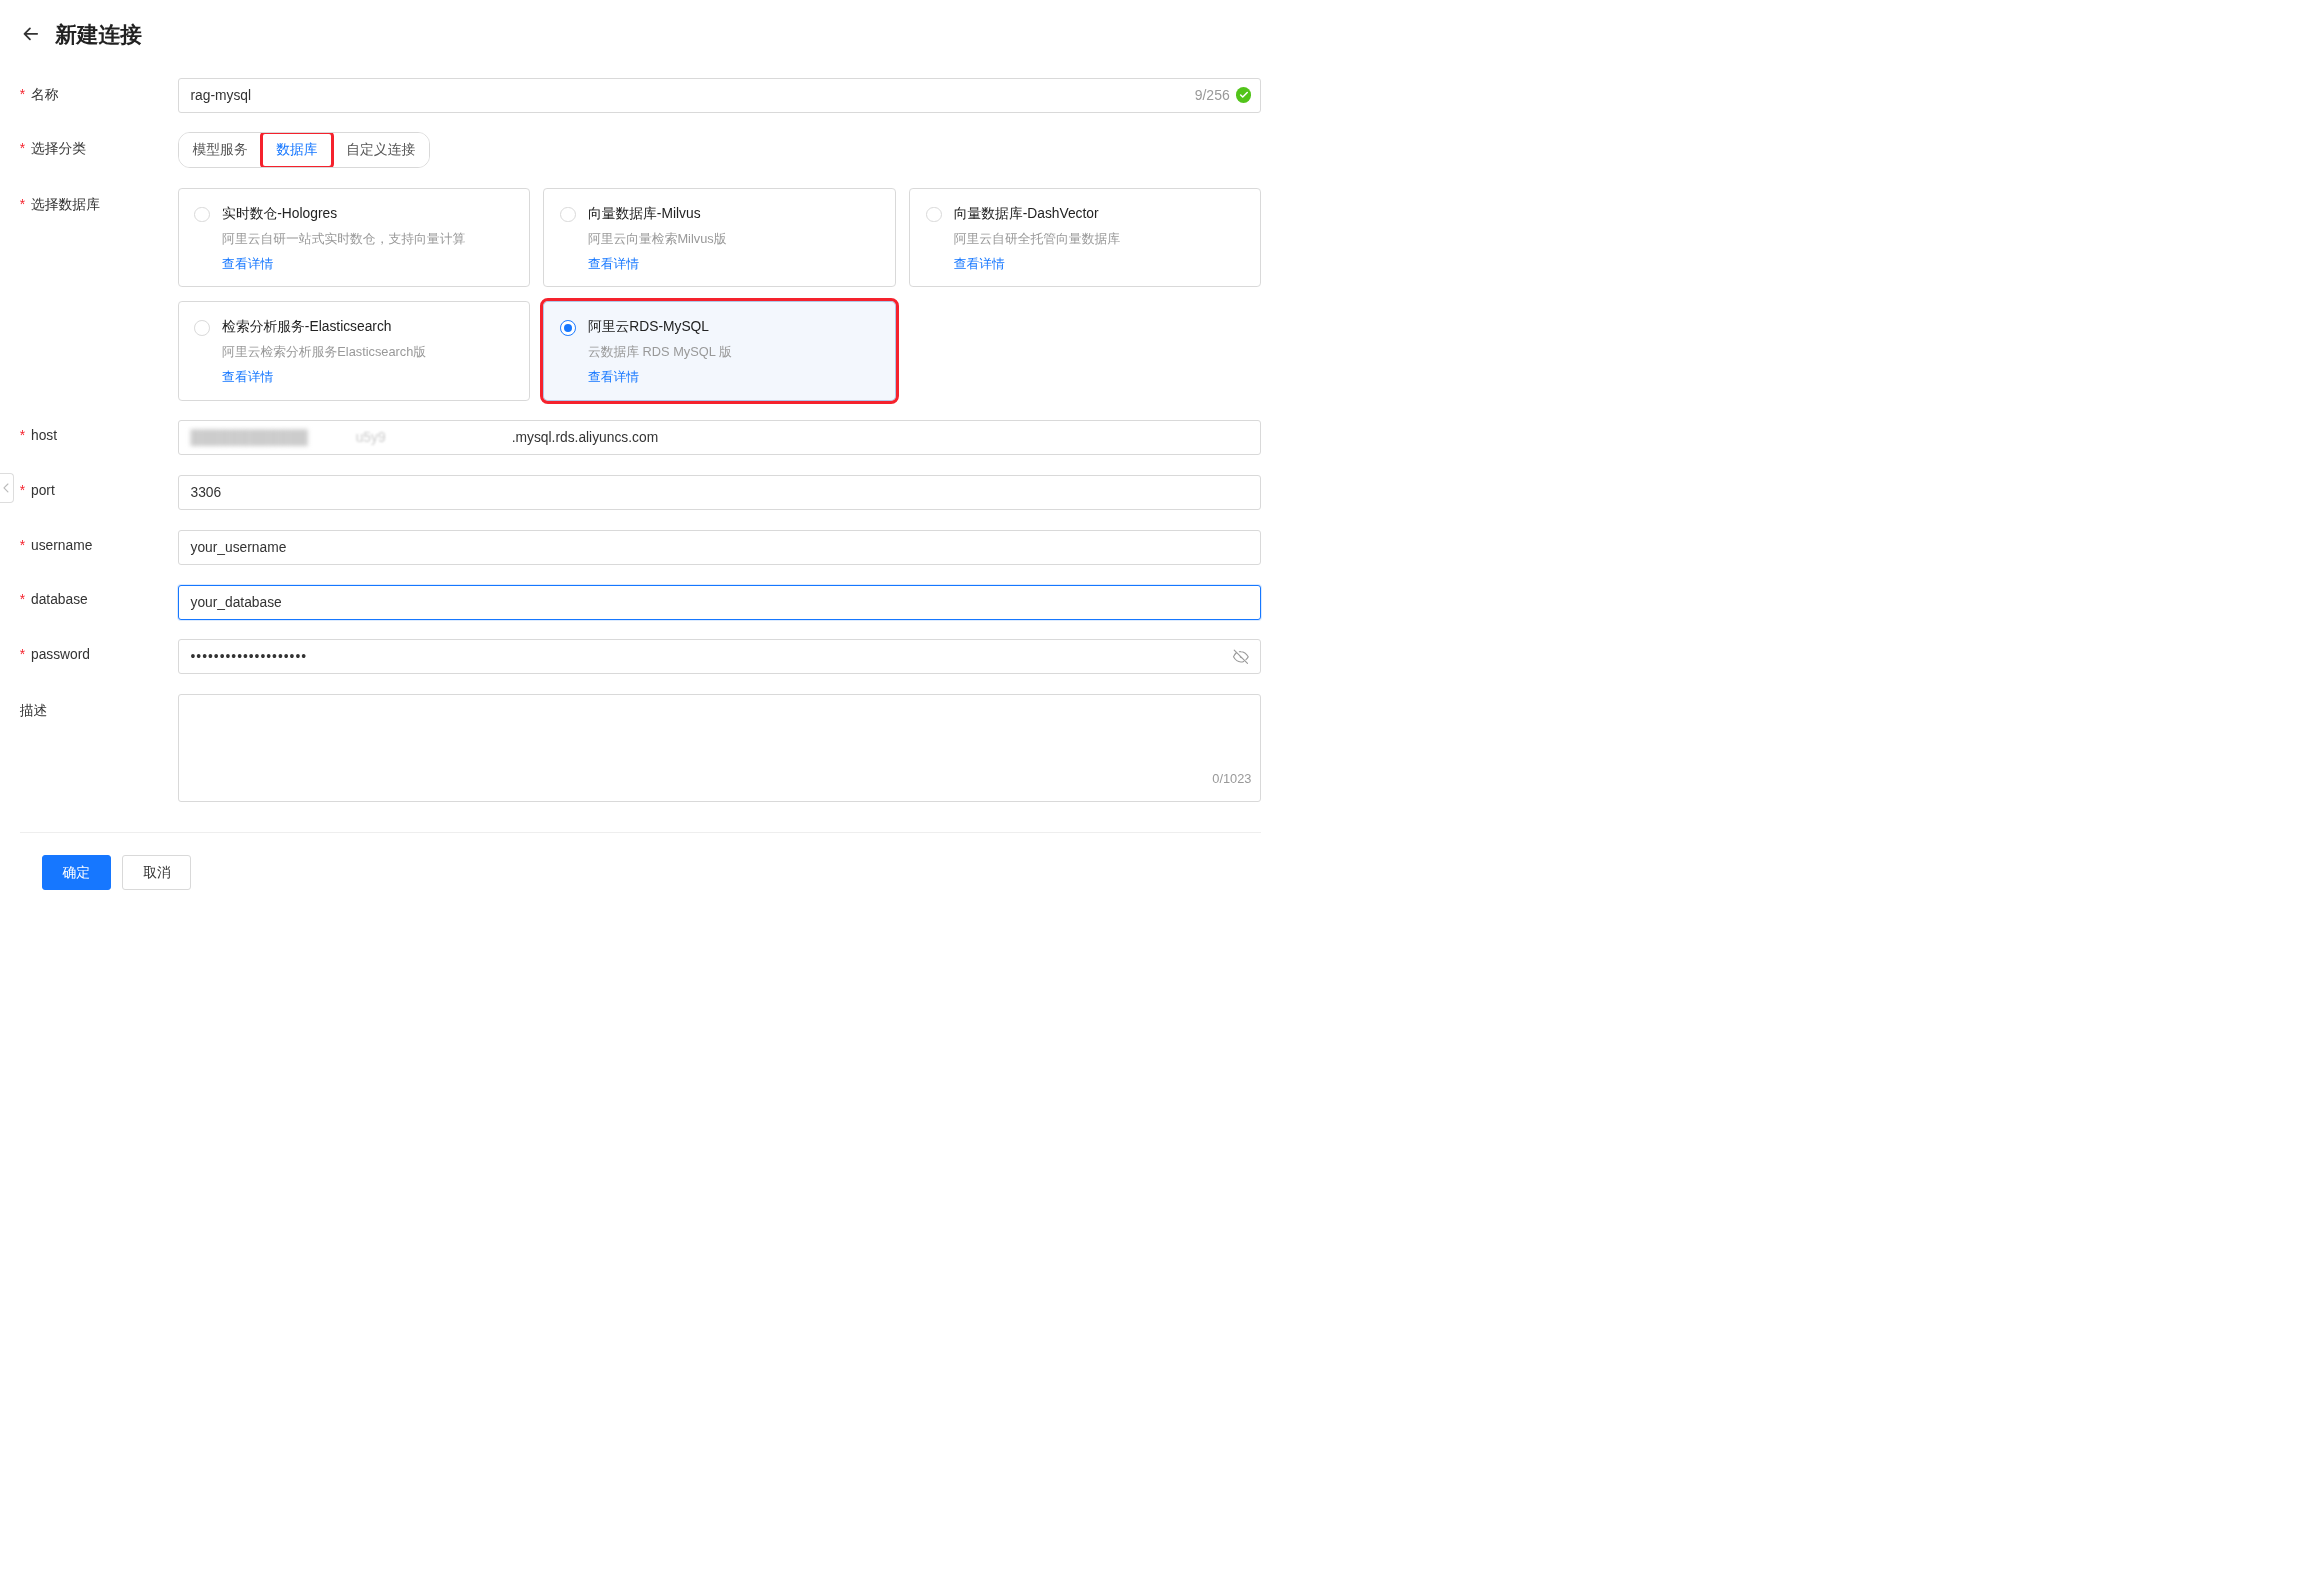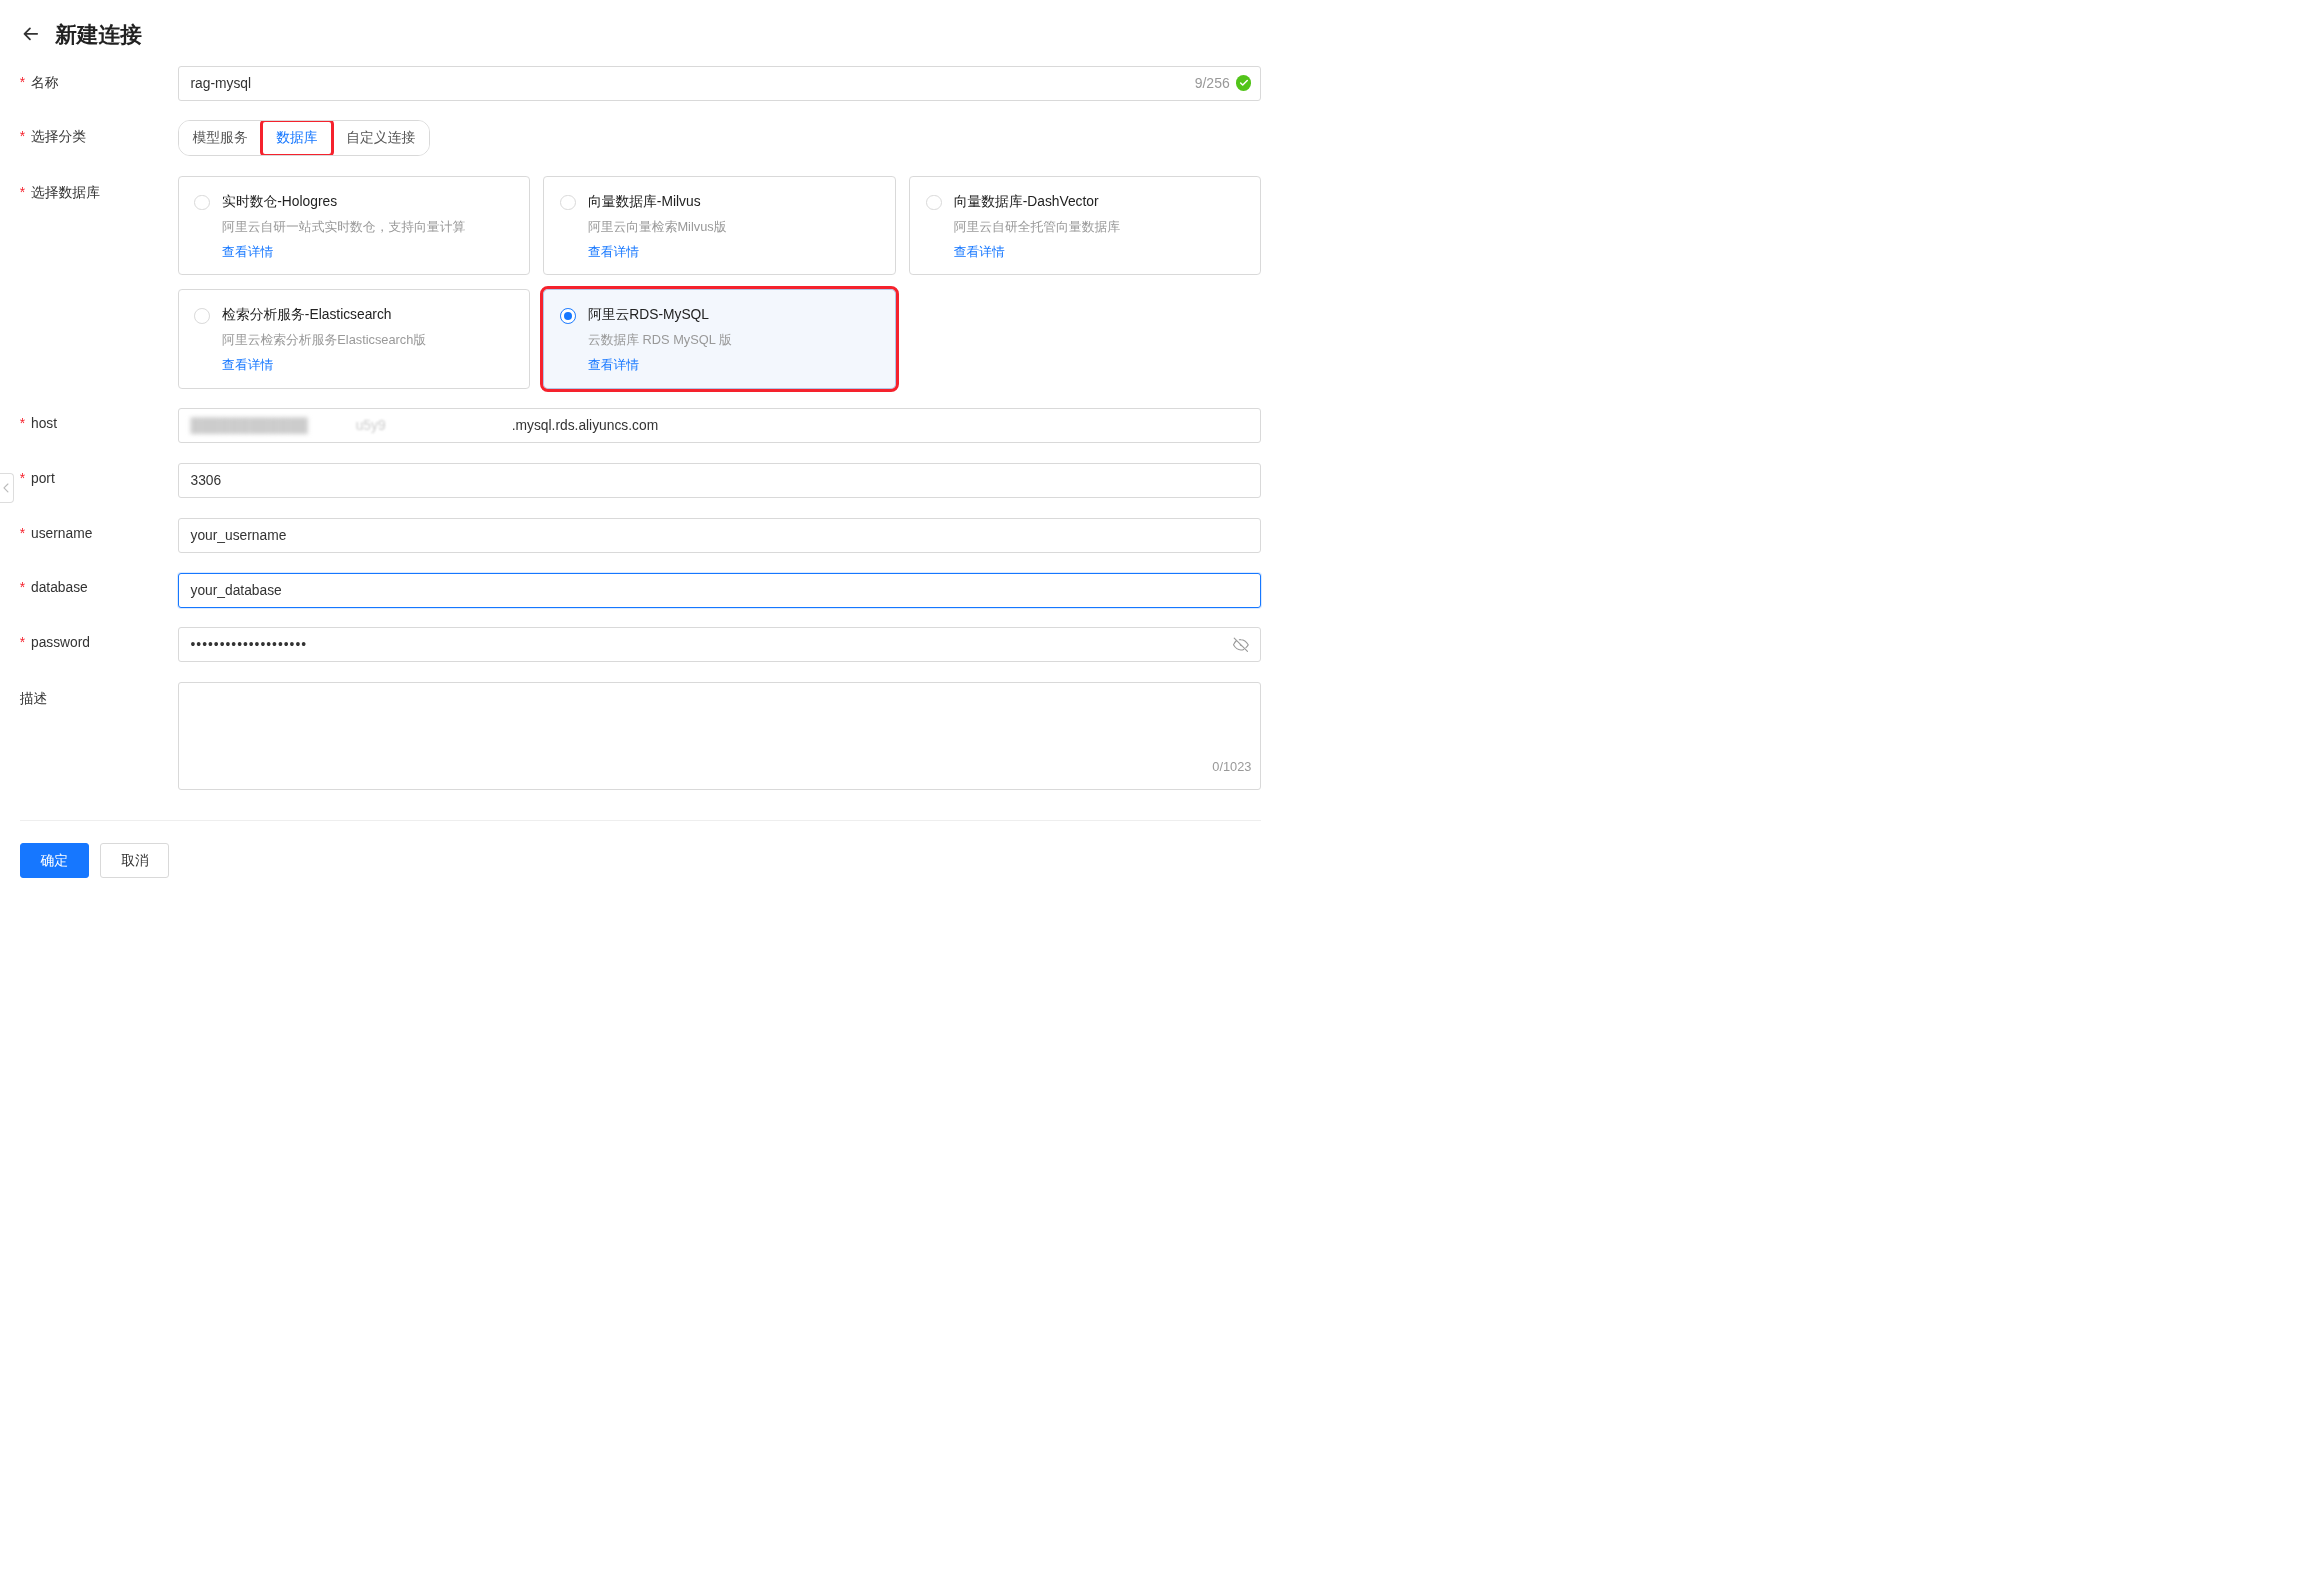--- a/index.html
+++ b/index.html
@@ -11,21 +11,21 @@
   }
   .container {
     width: 1281px;
     padding: 19.7px 19.7px 29.6px 19.7px;
     background: #fff;
   }
   .header {
     display: flex;
     align-items: center;
     gap: 13.8px;
-    margin-bottom: 17px;
+    margin-bottom: 29px;
   }
   .back-arrow {
     display: flex;
     align-items: center;
     justify-content: center;
     cursor: pointer;
     color: #333;
   }
   .header-title {
     font-size: 21.7px;
@@ -203,20 +203,21 @@
     display:flex; align-items:center;
   }
   .divider {
     border: none;
     border-top: 1px solid #eee;
     margin: 27.6px 0 21.7px 0;
   }
   .footer {
     display: flex;
     gap: 11.8px;
+    margin-left: 22px;
   }
   .btn {
     height: 35px;
     padding: 0 19.7px;
     border-radius: 3px;
     font-size: 13.8px;
     cursor: pointer;
     border: 1px solid #d9d9d9;
     background: #fff;
     color: #333;

